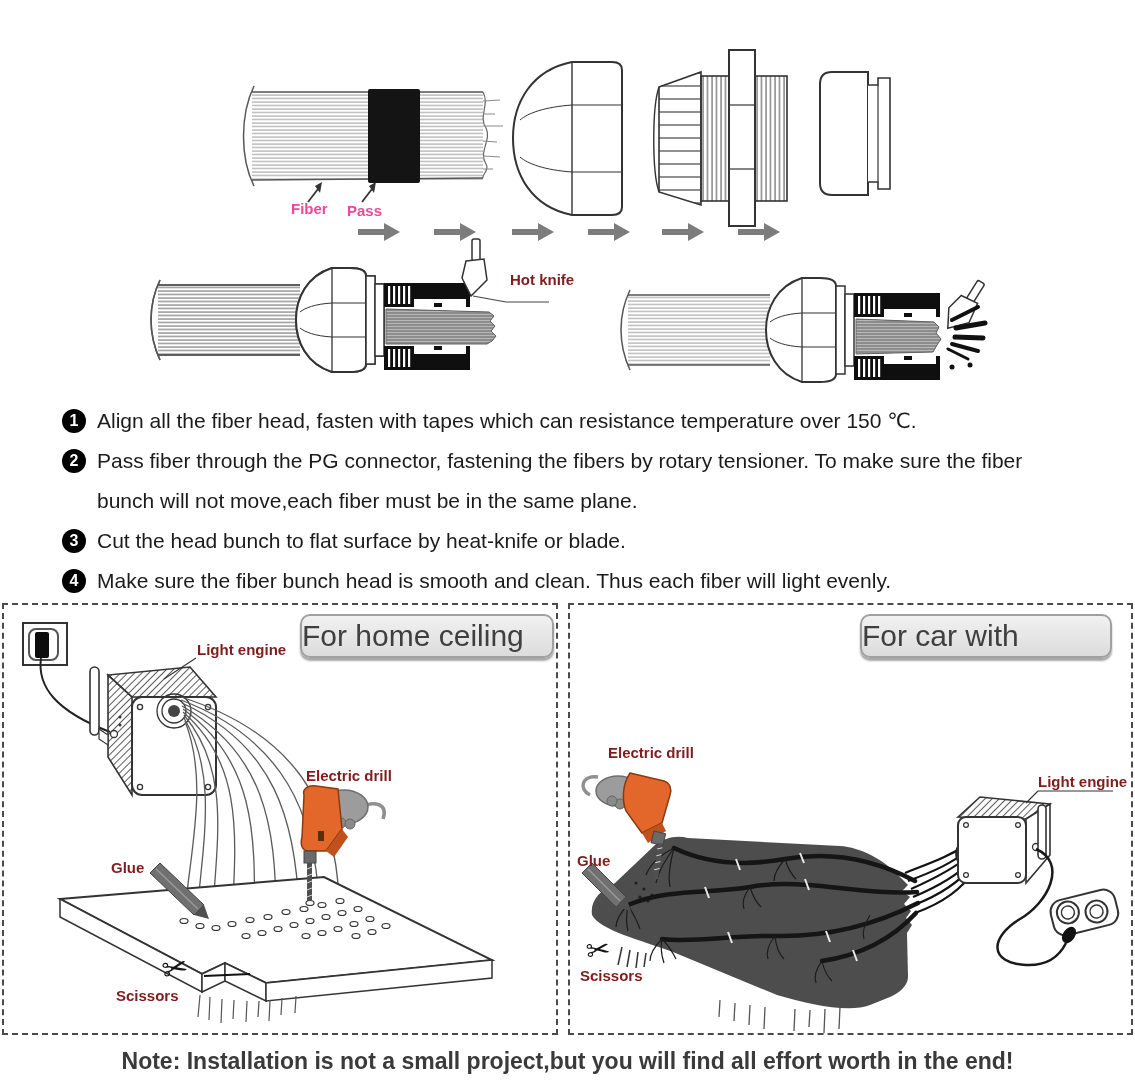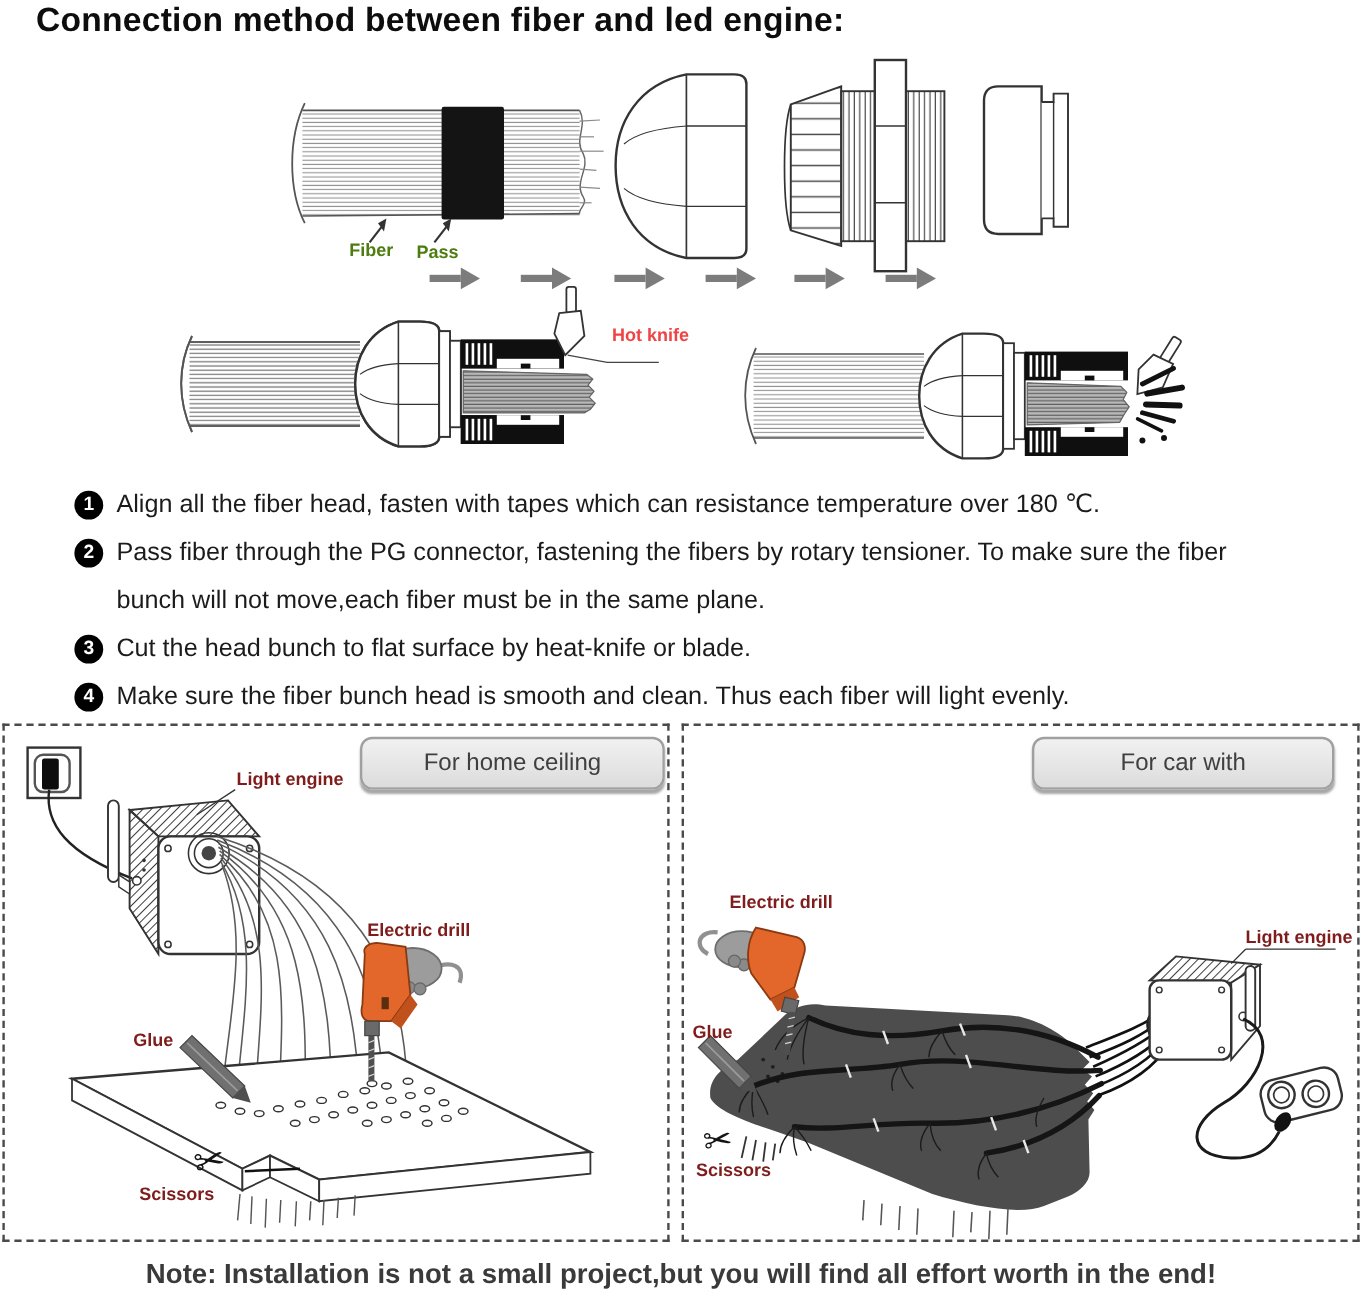--- a/index.html
+++ b/index.html
@@ -6,63 +6,62 @@
   .page {
     position:relative; width:1135px; height:1080px; background:#fff;
     font-family:"Liberation Sans","DejaVu Sans",sans-serif; overflow:hidden;
   }
   .title {
     position:absolute; left:30px; top:1px; font-size:28px; font-weight:bold;
     color:#0d0d0d; letter-spacing:0.2px; white-space:nowrap;
   }
   svg.abs { position:absolute; display:block; }
   .small-lbl {
-    position:absolute; font-size:15px; font-weight:bold; color:#4d7c0f; white-space:nowrap;
+    position:absolute; font-size:15px; font-weight:bold; color:#ec4899; white-space:nowrap;
   }
   .hotknife-lbl {
     position:absolute; left:510px; top:271px; font-size:15px; font-weight:bold;
-    color:#ef4444; white-space:nowrap;
+    color:#7f1d1d; white-space:nowrap;
   }
   .steps { position:absolute; left:62px; top:401px; width:1022px; }
   .step { display:flex; gap:11px; font-size:21px; color:#1b1b1b; line-height:40px; }
   .bullet {
     flex:0 0 auto; width:24px; height:24px; margin-top:8px; border-radius:50%;
     background:#000; color:#fff; font-size:16px; font-weight:bold;
     text-align:center; line-height:24px;
   }
   .step-text { flex:1 1 auto; }
   .panel {
     position:absolute; top:603px; height:432px; box-sizing:border-box;
     border:2px dashed #4a4a4a; background:#fff;
   }
   .panel-home { left:2px; width:556px; }
   .panel-car  { left:568px; width:565px; }
   .badge {
     position:absolute; height:40px; border:2px solid #a0a0a0; border-radius:10px;
     background:linear-gradient(#f1f1f1,#dcdcdc); box-shadow:0 3px 2px rgba(0,0,0,0.35);
-    color:#3f3f3f; font-size:20px; text-align:center; line-height:40px;
+    color:#3f3f3f; font-size:30px; line-height:40px;
   }
   .badge-home { left:296px; top:9px; width:250px; }
   .badge-car  { left:290px; top:9px; width:248px; }
   .lbl { position:absolute; font-size:15px; font-weight:bold; color:#7f1d1d; white-space:nowrap; }
   .scis {
     position:absolute; font-family:"DejaVu Sans",sans-serif; color:#141414;
     font-size:31px; line-height:31px;
   }
   .note {
     position:absolute; left:0; top:1048px; width:1135px; text-align:center;
     font-size:23px; font-weight:bold; color:#3a3a3a;
   }
 </style>
 </head>
 <body>
 
 <div class="page">
 
-  <div class="title">Connection method between fiber and led engine:</div>
 
   <svg class="abs" style="left:0;top:45px;" width="1135" height="350" viewBox="0 0 1135 350">
     <defs>
       <pattern id="patH" width="6" height="3.5" patternUnits="userSpaceOnUse">
         <line x1="0" y1="1" x2="6" y2="1" stroke="#8f8f8f" stroke-width="0.9"></line>
       </pattern>
       <pattern id="patHD" width="6" height="3" patternUnits="userSpaceOnUse">
         <line x1="0" y1="1" x2="6" y2="1" stroke="#5f5f5f" stroke-width="1"></line>
       </pattern>
       <pattern id="patV" width="4.5" height="6" patternUnits="userSpaceOnUse">
@@ -216,21 +215,21 @@
     <circle cx="970" cy="320" r="2.5" fill="#111"></circle>
   </svg>
 
   <div class="small-lbl" style="left:291px;top:200px;">Fiber</div>
   <div class="small-lbl" style="left:347px;top:202px;">Pass</div>
   <div class="hotknife-lbl">Hot knife</div>
 
   <div class="steps">
     <div class="step">
       <span class="bullet">1</span>
-      <span class="step-text">Align all the fiber head, fasten with tapes which can resistance temperature over 180 ℃.</span>
+      <span class="step-text">Align all the fiber head, fasten with tapes which can resistance temperature over 150 ℃.</span>
     </div>
     <div class="step">
       <span class="bullet">2</span>
       <span class="step-text">Pass fiber through the PG connector, fastening the fibers by rotary tensioner. To make sure the fiber bunch will not move,each fiber must be in the same plane.</span>
     </div>
     <div class="step">
       <span class="bullet">3</span>
       <span class="step-text">Cut the head bunch to flat surface by heat-knife or blade.</span>
     </div>
     <div class="step">

